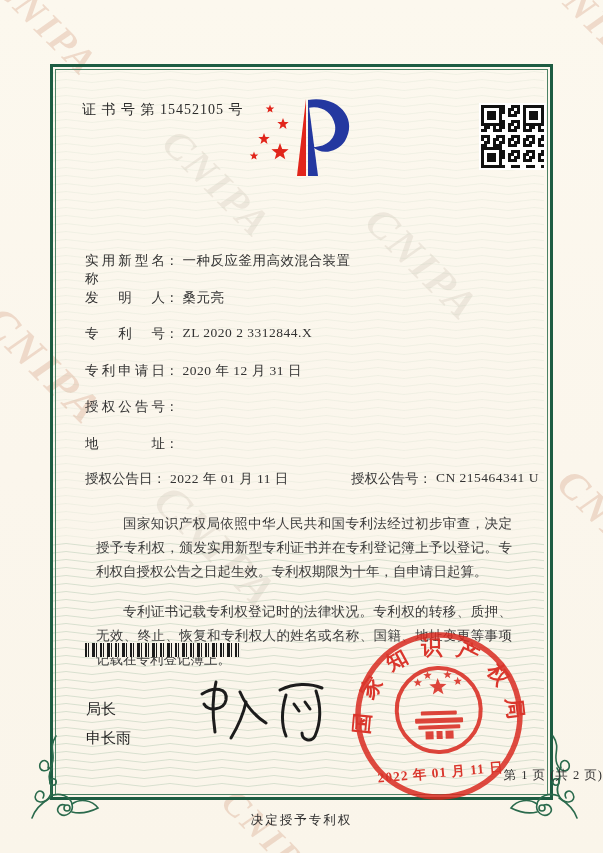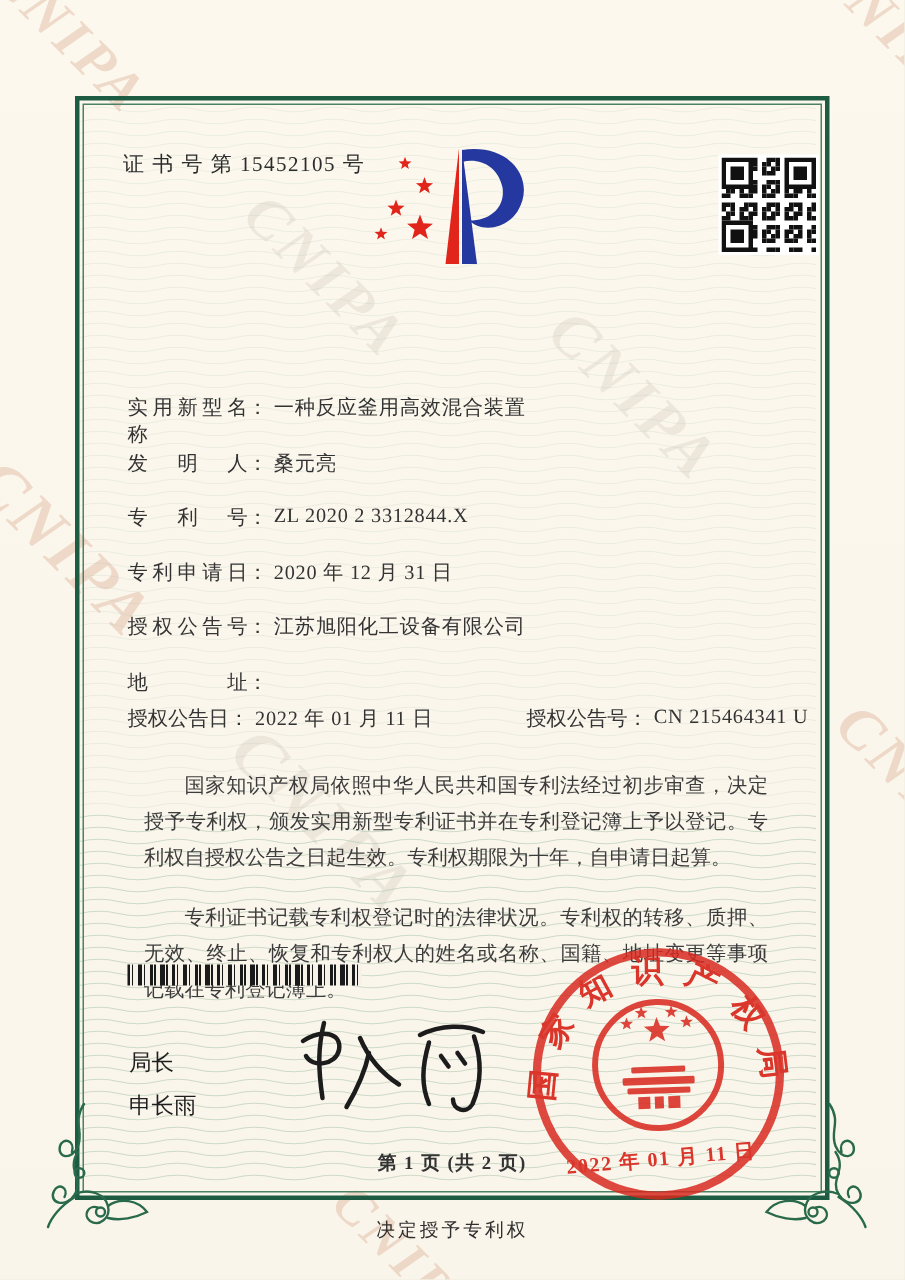--- a/index.html
+++ b/index.html
@@ -33,21 +33,21 @@
   .cert-no{
     position:absolute;left:82px;top:101px;font-size:14px;color:#2b2b2b;
     letter-spacing:1px;
   }
   .logo{position:absolute;left:242px;top:94px;}
   .qr{position:absolute;left:479px;top:103px;background:#fff;padding:2px;}
   .title{
     position:absolute;left:0;top:181px;width:603px;text-align:center;
     font-size:30px;font-weight:bold;color:#171717;letter-spacing:6px;
   }
-  .fields{position:absolute;left:85px;top:263px;width:440px;font-size:13.5px;color:#333;}
+  .fields{position:absolute;left:85px;top:252px;width:440px;font-size:13.5px;color:#333;}
   .field-row{height:36.5px;display:flex;align-items:flex-start;}
   .field-label{
     display:inline-block;width:80px;text-align:justify;text-align-last:justify;
   }
   .field-colon{display:inline-block;}
   .field-value{display:inline-block;margin-left:4px;letter-spacing:0.5px;}
   .grant-row{position:absolute;left:85px;top:470px;width:460px;font-size:13.5px;color:#333;display:flex;}
   .grant-group{display:flex;}
   .grant-group.second{margin-left:62px;}
   .body-text{
@@ -63,22 +63,22 @@
       #1a1a1a 7px 10px,#f6f2e8 10px 11px,
       #1a1a1a 11px 12px,#f6f2e8 12px 15px);
   }
   .signer{
     position:absolute;left:86px;top:694px;font-size:15px;color:#1f1f1f;
     font-family:"Liberation Sans","DejaVu Sans",sans-serif;line-height:29px;
   }
   .signature{position:absolute;left:188px;top:676px;}
   .seal{position:absolute;left:351px;top:630px;opacity:0.93;transform:rotate(-2deg);}
   .page-num{
-    position:absolute;left:0;top:767px;width:603px;text-align:center;
-    font-size:12.5px;color:#333;letter-spacing:1px;font-weight:bold;
+    position:absolute;left:0;top:767px;width:603px;text-align:right;
+    font-size:12.5px;color:#333;letter-spacing:1px;
   }
   .footer-note{
     position:absolute;left:0;top:812px;width:603px;text-align:center;
     font-size:12.5px;color:#2e2e2e;letter-spacing:2px;
   }
   .flourish{position:absolute;pointer-events:none;}
   .flourish.bl{left:26px;top:734px;}
   .flourish.br{left:505px;top:734px;transform:scaleX(-1);}
 </style>
 </head>
@@ -398,21 +398,20 @@
         <span class="field-value">ZL 2020 2 3312844.X</span>
     </div>
     <div class="field-row">
       <span class="field-label">专利申请日</span>
         <span class="field-colon">：</span>
         <span class="field-value">2020 年 12 月 31 日</span>
     </div>
     <div class="field-row">
       <span class="field-label">授权公告号</span>
         <span class="field-colon">：</span>
-        <span class="field-value">江苏旭阳化工设备有限公司</span>
     </div>
     <div class="field-row">
       <span class="field-label">地址</span>
         <span class="field-colon">：</span>
     </div>
   </div>
 
   <div class="grant-row">
     <div class="grant-group">
       <span>授权公告日</span>

